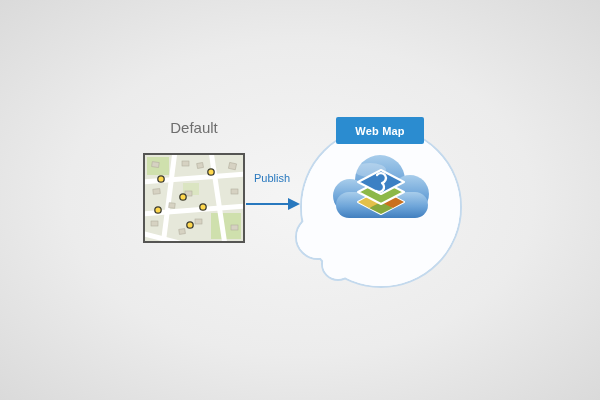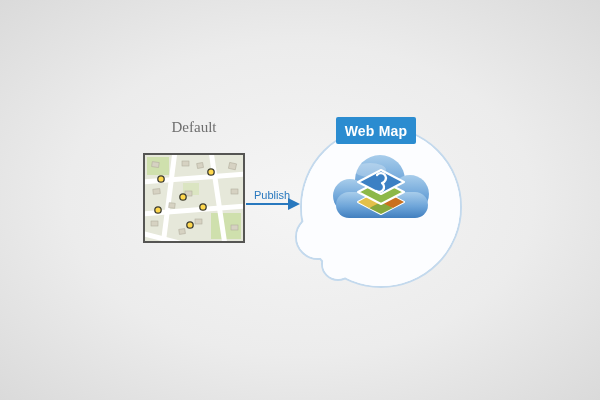--- a/index.html
+++ b/index.html
@@ -3,38 +3,38 @@
 <meta charset="utf-8">
 <style>
   html,body{margin:0;padding:0;background:#e6e6e6;}
   .stage{
     position:relative;width:600px;height:400px;overflow:hidden;
     background:radial-gradient(ellipse at center,#f5f5f5 0%,#ececec 55%,#dadada 100%);
     font-family:"Liberation Sans",sans-serif;
   }
   .default-label{
     position:absolute;left:143px;top:119px;width:102px;
-    text-align:center;font-size:15px;color:#6e6e6e;font-family:Liberation Serif, serif;
+    text-align:center;font-size:15px;color:#6e6e6e;
   }
   .map-thumb{
     position:absolute;left:143px;top:153px;width:98px;height:86px;
     border:2px solid #555553;background:#e6e8da;box-sizing:content-box;
   }
   .map-thumb svg{display:block;}
   .publish-label{
-    position:absolute;left:244px;top:189px;width:56px;
+    position:absolute;left:244px;top:172px;width:56px;
     text-align:center;font-size:11px;color:#2878be;
   }
   .publish-arrow{position:absolute;left:244px;top:189px;}
   .cloud-outline{position:absolute;left:293px;top:122px;}
   .webmap-badge{
-    position:absolute;left:336px;top:117px;width:80px;height:27px;
+    position:absolute;left:336px;top:117px;width:88px;height:27px;
     background:#2b8cd0;color:#ffffff;border-radius:2px;
     display:flex;align-items:center;justify-content:center;
-    font-size:14px;font-weight:600;letter-spacing:.2px;
+    font-size:11px;font-weight:600;letter-spacing:.2px;
   }
   .cloud-icon{position:absolute;left:328px;top:154px;}
   .fs-label{
     position:absolute;left:296px;top:239px;width:110px;
     text-align:center;font-size:14px;line-height:17px;color:#2878be;
   }
 </style>
 </head>
 <body>
 

